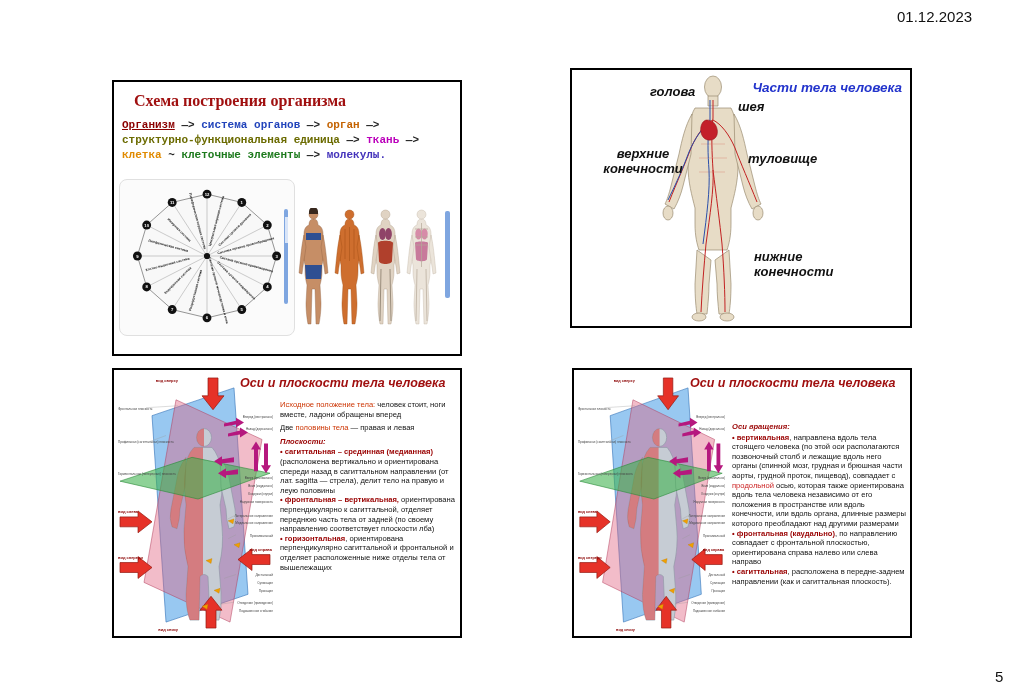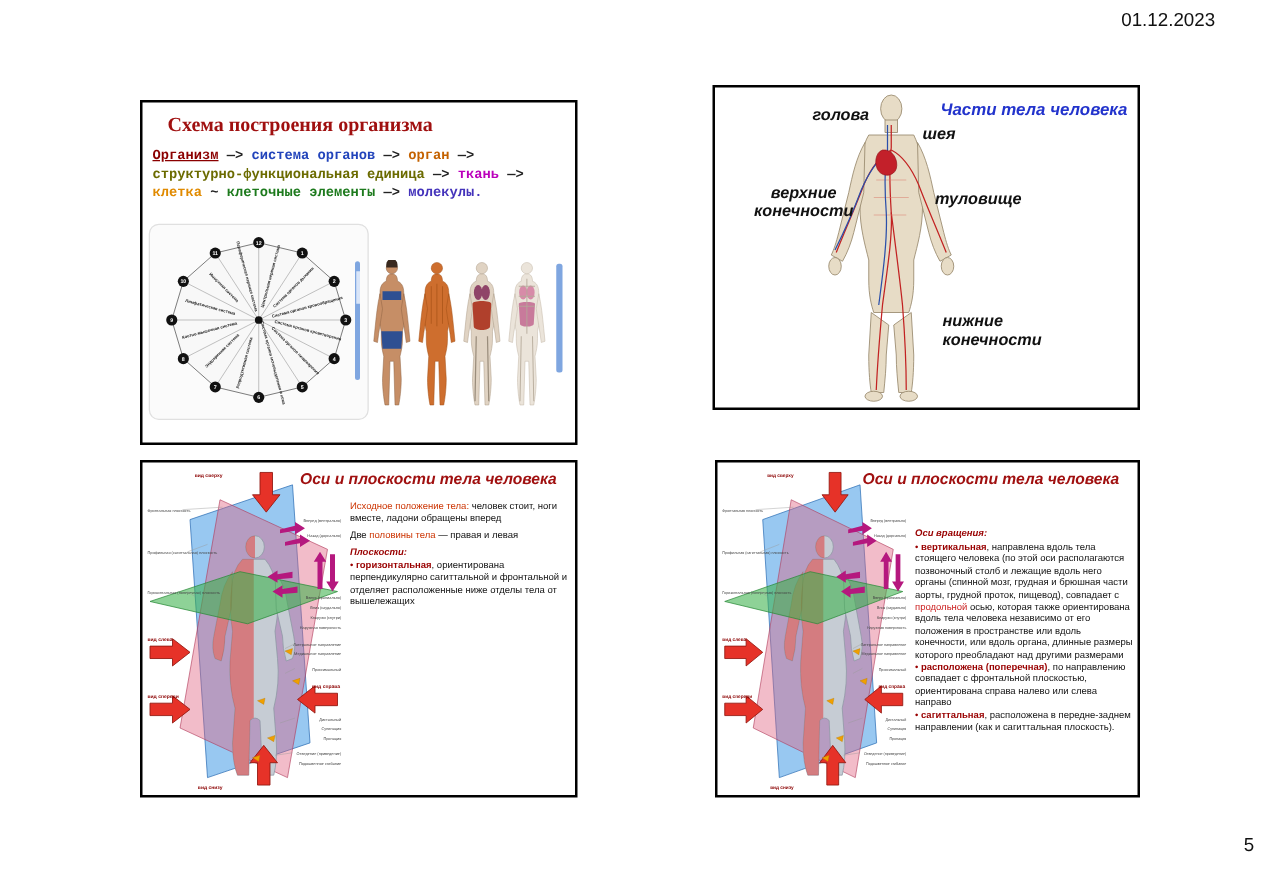--- a/index.html
+++ b/index.html
@@ -301,20 +301,22 @@
         <line x1="120" y1="204" x2="108" y2="208"></line>
           <line x1="118" y1="232" x2="104" y2="234"></line>
       </g>
     </g>
   </svg>
   <div class="axes-title" style="left:126px;">Оси и  плоскости тела человека</div>
   <div class="txtcol">
     <p><span class="rd">Исходное положение тела:</span><span> человек стоит, ноги вместе, ладони обращены вперед</span></p>
     <p><span>Две </span><span class="rd">половины тела</span><span> — правая и левая</span></p>
     <p style="margin-bottom:1px;"><span class="dri">Плоскости:</span></p>
+    <p style="margin-bottom:0;"><span class="dr">• сагиттальная – срединная (медианная)</span><span> (расположена вертикально и ориентирована спереди назад в сагиттальном направлении (от лат. sagitta — стрела), делит тело на правую и леую половины</span></p>
+    <p style="margin-bottom:0;"><span class="dr">• фронтальная – вертикальная,</span><span> ориентирована перпендикулярно к сагиттальной, отделяет переднюю часть тела от задней (по своему направлению соответствует плоскости лба)</span></p>
     <p style="margin-bottom:0;"><span class="dr">• горизонтальная</span><span>, ориентирована перпендикулярно сагиттальной и фронтальной и отделяет расположенные ниже отделы тела от вышележащих</span></p>
   </div>
 </div>
 
 <div id="slide4" class="slide">
   <svg class="axes-svg" viewBox="0 0 158 264" style="width:150px;height:262px;" preserveAspectRatio="none">
     <polygon points="36,44 118,16 132,224 50,252" fill="#58A6E8" fill-opacity="0.62" stroke="#2F6FB5" stroke-width="0.6"></polygon>
     <polygon points="60,28 146,68 114,252 28,212" fill="#E0607E" fill-opacity="0.42" stroke="#B03A5A" stroke-width="0.5"></polygon>
     <ellipse cx="88" cy="66" rx="7.5" ry="9" fill="#C6CCD4" stroke="#8C96A2" stroke-width="0.6"></ellipse>
     <path d="M78,76 Q70,84 69,100 Q67,116 70,134 L68,158 Q67,178 72,196 L70,224 Q70,240 74,250 L83,250 L84,206 Q88,202 92,206 L94,250 L103,250 Q106,238 105,222 L103,196 Q108,176 106,156 L104,134 Q108,114 105,98 Q103,84 96,76 Z" fill="#C6CCD4" stroke="#8C96A2" stroke-width="0.6"></path>
@@ -383,16 +385,16 @@
           <line x1="120" y1="164" x2="112" y2="168"></line>
         <line x1="120" y1="204" x2="108" y2="208"></line>
           <line x1="118" y1="232" x2="104" y2="234"></line>
       </g>
     </g>
   </svg>
   <div class="axes-title" style="left:116px;">Оси и  плоскости тела человека</div>
   <div class="txtcol">
     <p style="margin-bottom:1px;"><span class="dri">Оси вращения:</span></p>
     <p style="margin-bottom:0;"><span class="dr">• вертикальная</span><span>, направлена вдоль тела стоящего человека (по этой оси располагаются позвоночный столб и лежащие вдоль него органы (спинной мозг, грудная и брюшная части аорты, грудной проток, пищевод),  совпадает с </span><span class="red2">продольной</span><span> осью, которая также ориентирована вдоль тела человека независимо от его положения в пространстве или вдоль конечности, или вдоль органа, длинные размеры которого преобладают над другими размерами</span></p>
-    <p style="margin-bottom:0;"><span class="dr">• расположена (поперечная)</span><span>, по направлению совпадает с фронтальной плоскостью, ориентирована справа налево или слева направо</span></p>
+    <p style="margin-bottom:0;"><span class="dr">• фронтальная (каудально)</span><span>, по направлению совпадает с фронтальной плоскостью, ориентирована справа налево или слева направо</span></p>
     <p style="margin-bottom:0;"><span class="dr">• сагиттальная</span><span>, расположена в передне-заднем направлении (как и сагиттальная плоскость).</span></p>
   </div>
 </div>
 
 </body></html>

